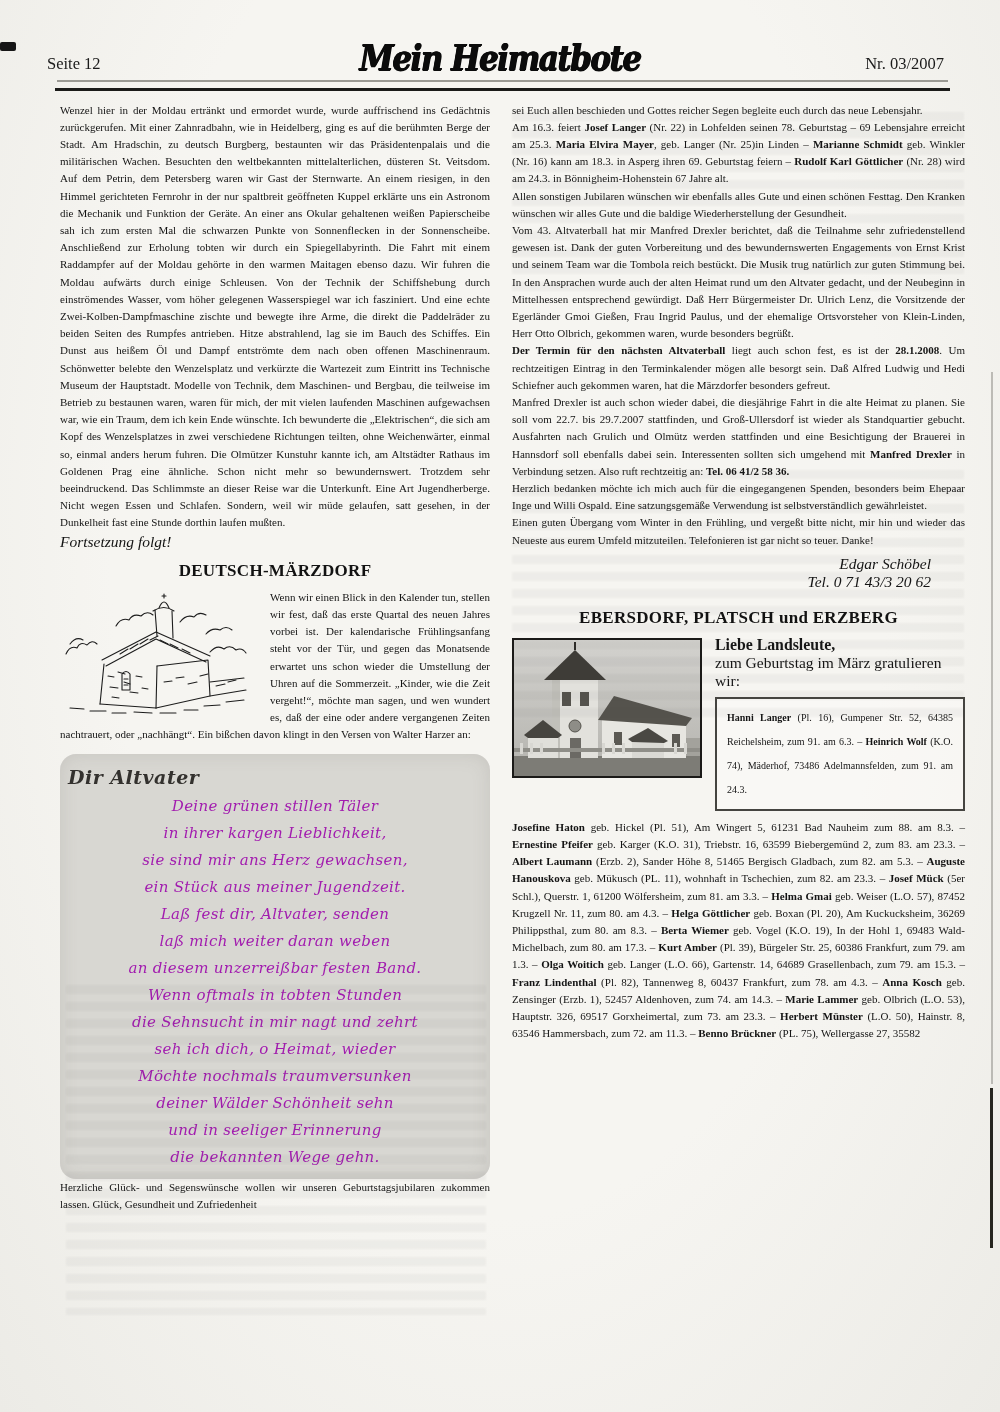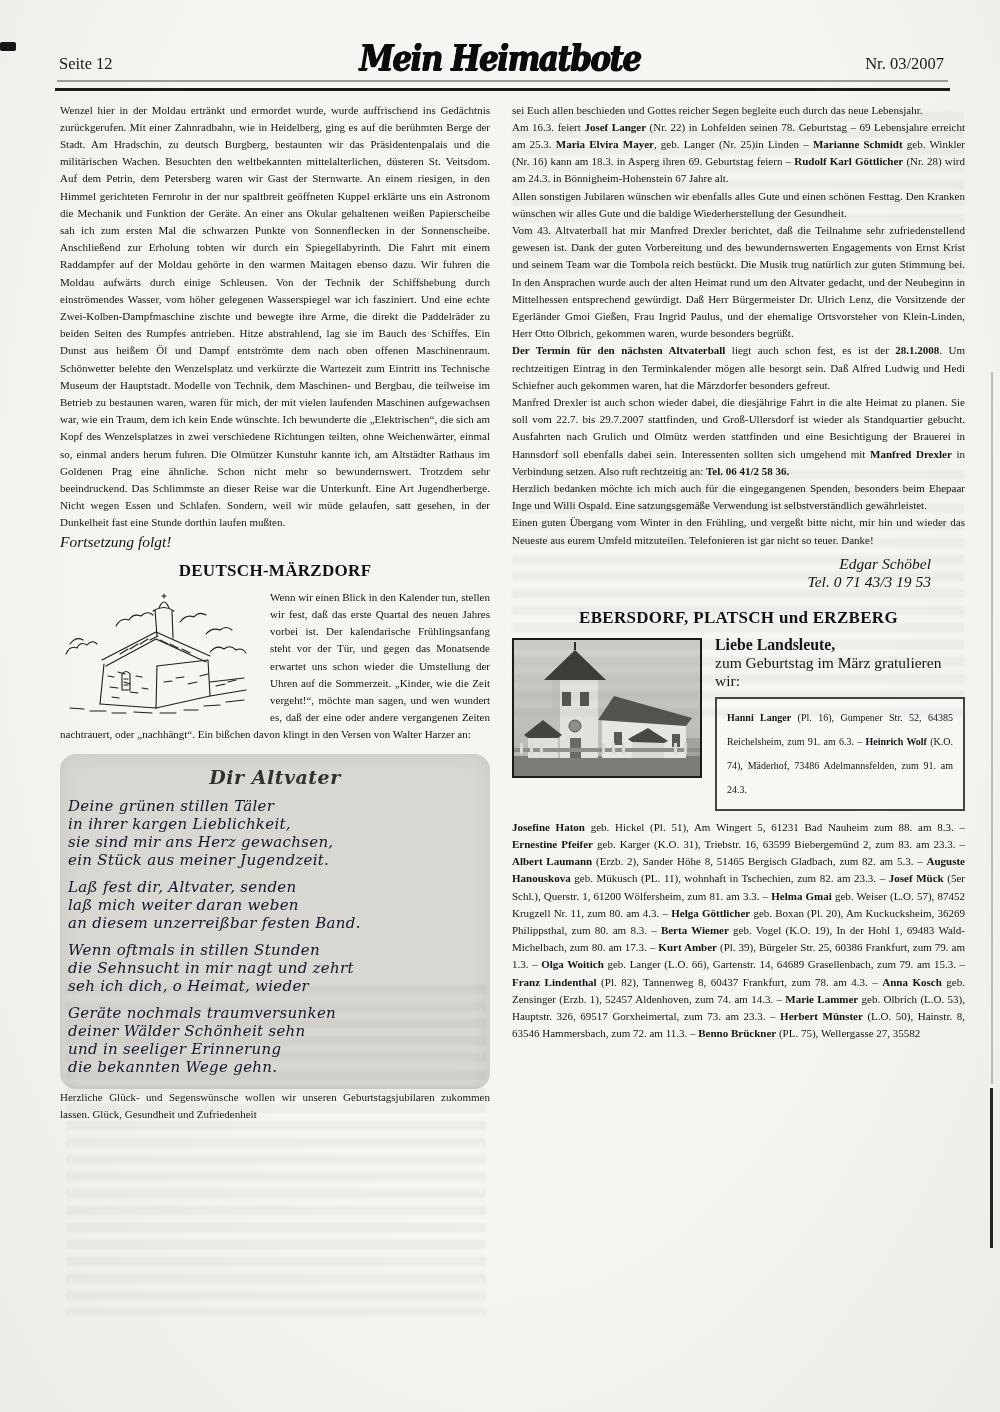--- a/index.html
+++ b/index.html
@@ -12,21 +12,21 @@
   .bleed.b1{left:512px;top:112px;width:452px;height:185px;}
   .bleed.b2{left:512px;top:470px;width:452px;height:250px;}
   .bleed.b3{left:66px;top:985px;width:420px;height:330px;}
   .mark-topleft{position:absolute;left:0;top:42px;width:16px;height:9px;background:#161616;border-radius:2px;}
   .scanline-dark{position:absolute;left:990px;top:1088px;width:3px;height:160px;background:#26251f;}
   .scanline-faint{position:absolute;left:991px;top:372px;width:2px;height:712px;background:#8f8e89;opacity:.55;}
 
   
   .header{position:relative;height:78px;}
   .hmeta{position:absolute;bottom:4px;font-size:16.5px;color:#1a1a1a;}
-  .hmeta.left{left:59px;margin-top:29px;} .hmeta.right{right:56px;}
+  .hmeta.left{left:47px;margin-top:29px;} .hmeta.right{right:56px;}
   .masthead{position:absolute;left:0;right:0;bottom:2px;text-align:center;
             font-family:"DejaVu Serif", serif;font-weight:bold;font-style:italic;
             font-size:31px;letter-spacing:-1.5px;color:#0b0b0b;
             transform:scaleY(1.12);
             text-shadow:.8px 0 #0b0b0b,-.4px 0 #0b0b0b,0 .4px #0b0b0b;}
   .rule-thin{height:1.5px;background:#9b9a94;margin:2px 52px 0 57px;}
   .rule-thick{height:3px;background:#1b1b19;margin:6px 50px 0 55px;}
 
   
   .cols{display:flex;margin:11px 35px 0 60px;gap:22px;}
@@ -36,25 +36,25 @@
   .note{font-style:italic;font-size:15.5px;line-height:17.2px;margin:1px 0 4px;}
   h2{font-size:17px;font-weight:bold;text-align:center;margin:11px 0 8px;letter-spacing:.3px;color:#121212;}
   h2.ebers{margin-top:16px;}
 
   .maerz{overflow:visible;}
   .sketch{float:left;width:200px;height:125px;margin:3px 10px 2px 0;}
   .sketch svg{display:block;}
 
   .poem-box{margin-top:10px;padding:12px 8px 13px;border-radius:16px;background:#d8d7d2;
             box-shadow:inset 0 0 18px rgba(120,118,112,.18);}
-  .poem-title{text-align:center;font-family:"DejaVu Serif", serif;font-style:italic;font-weight:bold;
+  .poem-title{text-align:left;font-family:"DejaVu Serif", serif;font-style:italic;font-weight:bold;
               font-size:19px;line-height:22px;color:#33312e;margin-bottom:9px;letter-spacing:.5px;}
   .stanza{margin-bottom:9px;} .stanza:last-child{margin-bottom:0;}
-  .pline{text-align:left;font-family:"DejaVu Serif", serif;font-style:italic;
-         font-size:15px;line-height:18px;color:#0f172a;letter-spacing:.3px;}
+  .pline{text-align:center;font-family:"DejaVu Serif", serif;font-style:italic;
+         font-size:15px;line-height:18px;color:#a21caf;letter-spacing:.3px;margin-top:9px;}
   .closing{margin-top:13px;}
 
   .gap{margin-top:15px;}
   .sig{text-align:right;font-style:italic;font-size:15.5px;line-height:18.5px;
        padding-right:34px;margin-top:6px;}
   .media{margin-top:0;}
   .photo{float:left;width:190px;margin:2px 13px 4px 0;}
   .photo svg{display:block;border:2px solid #1b1a18;background:#c9c8c4;}
   .media-text{overflow:hidden;}
   .greet-bold{font-weight:bold;font-size:15.8px;line-height:18px;}
@@ -132,26 +132,26 @@
           <div class="pline">in ihrer kargen Lieblichkeit,</div>
           <div class="pline">sie sind mir ans Herz gewachsen,</div>
           <div class="pline">ein Stück aus meiner Jugendzeit.</div>
         </div>
         <div class="stanza">
           <div class="pline">Laß fest dir, Altvater, senden</div>
           <div class="pline">laß mich weiter daran weben</div>
           <div class="pline">an diesem unzerreißbar festen Band.</div>
         </div>
         <div class="stanza">
-          <div class="pline">Wenn oftmals in stillen Stunden</div>
+          <div class="pline">Wenn oftmals in tobten Stunden</div>
           <div class="pline">die Sehnsucht in mir nagt und zehrt</div>
           <div class="pline">seh ich dich, o Heimat, wieder</div>
         </div>
         <div class="stanza">
-          <div class="pline">Geräte nochmals traumversunken</div>
+          <div class="pline">Möchte nochmals traumversunken</div>
           <div class="pline">deiner Wälder Schönheit sehn</div>
           <div class="pline">und in seeliger Erinnerung</div>
           <div class="pline">die bekannten Wege gehn.</div>
         </div>
       </div>
 
       <p class="body closing">Herzliche Glück- und Segenswünsche wollen wir unseren Geburtstagsjubilaren zukommen lassen. Glück, Gesundheit und Zufriedenheit</p>
     </div>
 
     <div class="col-right">
@@ -159,21 +159,21 @@
       <p class="body">Am 16.3. feiert <b>Josef Langer</b> (Nr. 22) in Lohfelden seinen 78. Geburtstag – 69 Lebensjahre erreicht am 25.3. <b>Maria Elvira Mayer</b>, geb. Langer (Nr. 25)in Linden – <b>Marianne Schmidt</b> geb. Winkler (Nr. 16) kann am 18.3. in Asperg ihren 69. Geburtstag feiern – <b>Rudolf Karl Göttlicher</b> (Nr. 28) wird am 24.3. in Bönnigheim-Hohenstein 67 Jahre alt.</p>
       <p class="body">Allen sonstigen Jubilaren wünschen wir ebenfalls alles Gute und einen schönen Festtag. Den Kranken wünschen wir alles Gute und die baldige Wiederherstellung der Gesundheit.</p>
       <p class="body gap">Vom 43. Altvaterball hat mir Manfred Drexler berichtet, daß die Teilnahme sehr zufriedenstellend gewesen ist. Dank der guten Vorbereitung und des bewundernswerten Engagements von Ernst Krist und seinem Team war die Tombola reich bestückt. Die Musik trug natürlich zur guten Stimmung bei. In den Ansprachen wurde auch der alten Heimat rund um den Altvater gedacht, und der Neubeginn in Mittelhessen entsprechend gewürdigt. Daß Herr Bürgermeister Dr. Ulrich Lenz, die Vorsitzende der Egerländer Gmoi Gießen, Frau Ingrid Paulus, und der ehemalige Ortsvorsteher von Klein-Linden, Herr Otto Olbrich, gekommen waren, wurde besonders begrüßt.</p>
       <p class="body"><b>Der Termin für den nächsten Altvaterball</b> liegt auch schon fest, es ist der <b>28.1.2008</b>. Um rechtzeitigen Eintrag in den Terminkalender mögen alle besorgt sein. Daß Alfred Ludwig und Hedi Schiefner auch gekommen waren, hat die Märzdorfer besonders gefreut.</p>
       <p class="body">Manfred Drexler ist auch schon wieder dabei, die diesjährige Fahrt in die alte Heimat zu planen. Sie soll vom 22.7. bis 29.7.2007 stattfinden, und Groß-Ullersdorf ist wieder als Standquartier gebucht. Ausfahrten nach Grulich und Olmütz werden stattfinden und eine Besichtigung der Brauerei in Hannsdorf soll ebenfalls dabei sein. Interessenten sollten sich umgehend mit <b>Manfred Drexler</b> in Verbindung setzen. Also ruft rechtzeitig an: <b>Tel. 06 41/2 58 36.</b></p>
       <p class="body gap">Herzlich bedanken möchte ich mich auch für die eingegangenen Spenden, besonders beim Ehepaar Inge und Willi Ospald. Eine satzungsgemäße Verwendung ist selbstverständlich gewährleistet.</p>
       <p class="body">Einen guten Übergang vom Winter in den Frühling, und vergeßt bitte nicht, mir hin und wieder das Neueste aus eurem Umfeld mitzuteilen. Telefonieren ist gar nicht so teuer. Danke!</p>
 
       <div class="sig">
         <div>Edgar Schöbel</div>
-        <div>Tel. 0 71 43/3 19 53</div>
+        <div>Tel. 0 71 43/3 20 62</div>
       </div>
 
       <h2 class="ebers">EBERSDORF, PLATSCH und ERZBERG</h2>
 
       <div class="media">
         <span class="photo">
           <svg viewBox="0 0 186 136" width="186" height="136">
             <defs>
               <linearGradient id="sky" x1="0" y1="0" x2="0" y2="1">
                 <stop offset="0" stop-color="#d3d2ce"></stop>

